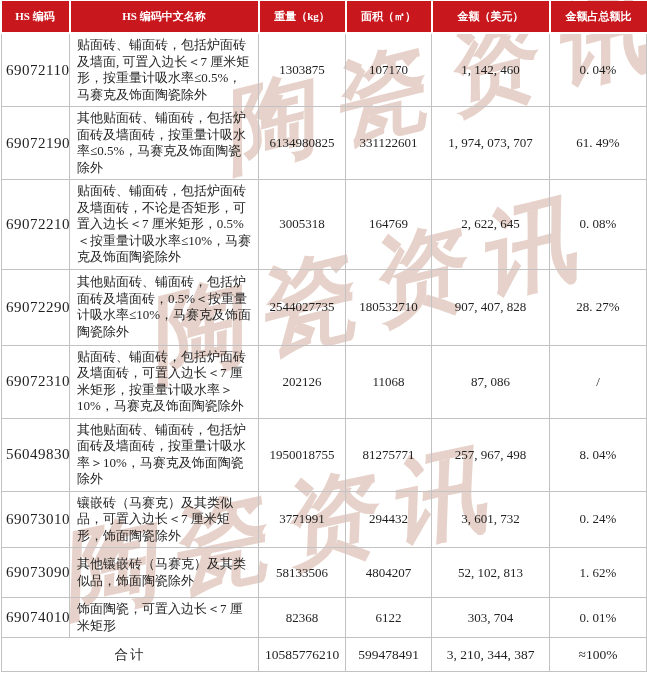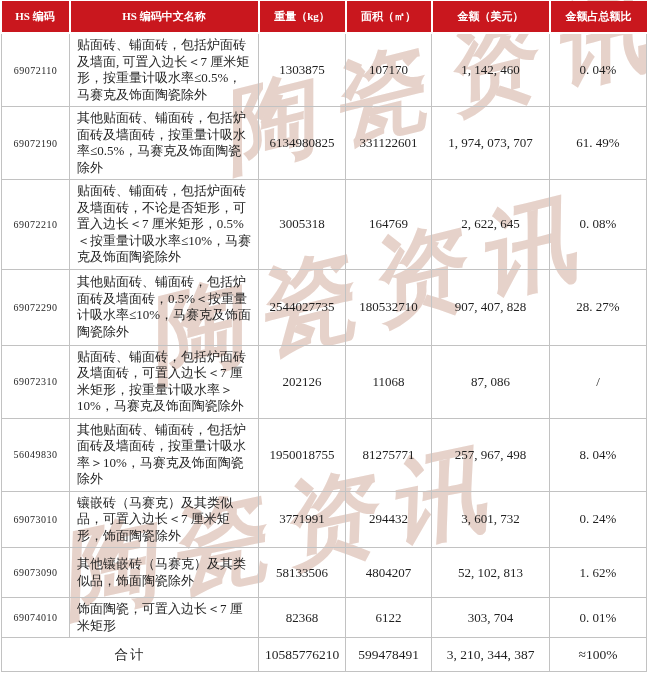--- a/index.html
+++ b/index.html
@@ -47,21 +47,21 @@
   }
   .hs th:first-child{border-left:none;}
   .hs td{
     border:1px solid #c2c2c2;
     font-size:13px;
     color:#1f1f1f;
     vertical-align:middle;
     background:transparent;
     padding:2px 4px;
   }
-  .hs td.code{text-align:center;font-size:10px;letter-spacing:0.5px;}
+  .hs td.code{text-align:center;font-size:15px;letter-spacing:0.5px;}
   .hs td.name{text-align:left;padding:3px 7px;line-height:16.5px;}
   .hs td.num{text-align:center;margin-left:16px;}
   .hs tr.total td{font-size:13.5px;}
   .hs tr.total td.lbl{text-align:center;letter-spacing:2px;}
 </style>
 </head>
 <body>
 
 <div class="page">
 

